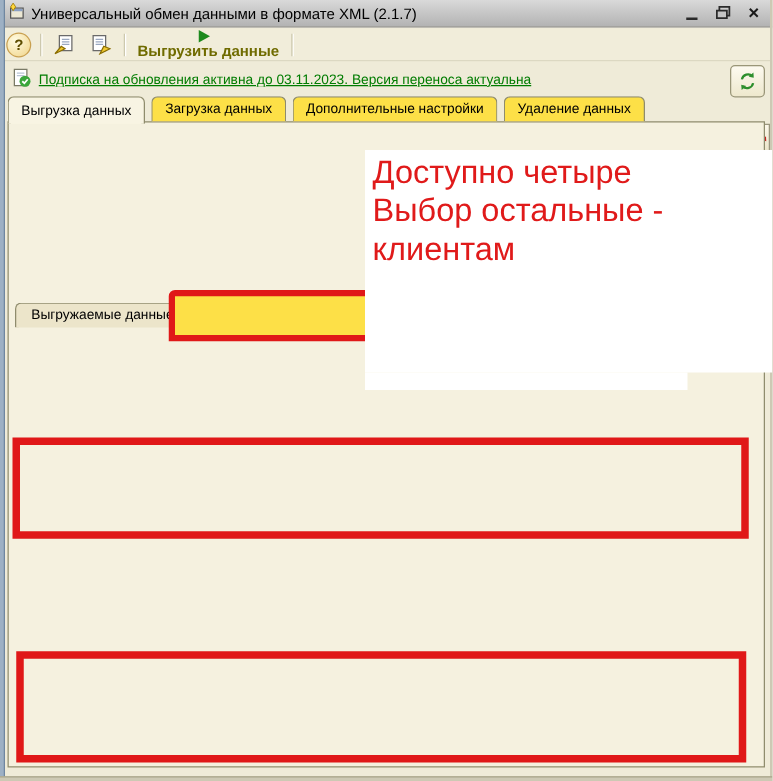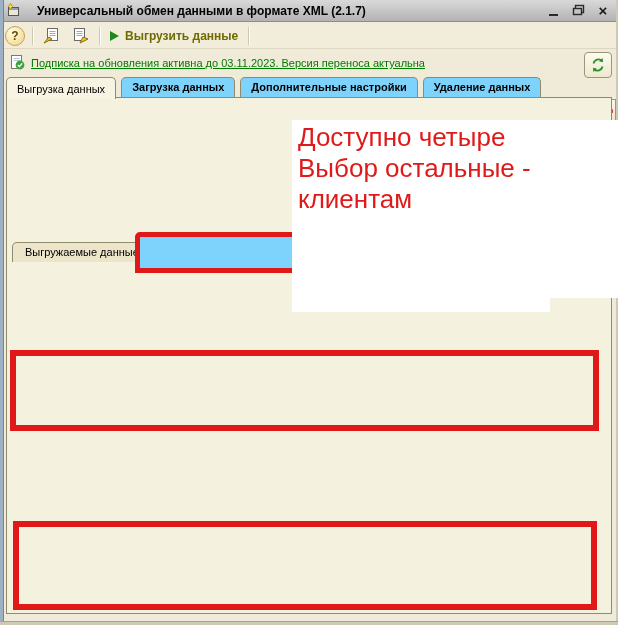--- a/index.html
+++ b/index.html
@@ -7,47 +7,47 @@
        font-family:"Liberation Sans","DejaVu Sans",sans-serif;font-size:11px;color:#000;
        overflow:hidden;box-sizing:border-box;}
   .edge-l{position:absolute;left:0;top:0;width:3px;height:625px;background:#9db0c4;border-right:1px solid #6f86a0;}
   .edge-r{position:absolute;right:0;top:0;width:2px;height:625px;background:#cdc9b4;}
   .edge-b{position:absolute;left:0;bottom:0;width:618px;height:3px;background:#cdc9b4;border-top:1px solid #a8a488;}
 
   
   .titlebar{position:absolute;left:0;top:0;width:618px;height:22px;
     background:linear-gradient(#d9d9d9,#b3b3b3);border-bottom:1px solid #8e8e8e;
     display:flex;align-items:center;padding:0 6px;box-sizing:border-box;}
-  .title{font-weight:bold;font-size:12px;margin-left:17px;flex:1;white-space:nowrap;overflow:hidden;}
+  .title{font-weight:normal;font-size:12px;margin-left:5px;flex:1;white-space:nowrap;overflow:hidden;}
   .wbtns{display:flex;gap:10px;align-items:center;margin-right:2px;}
   .wb{width:14px;height:14px;position:relative;cursor:default;}
   .wb-min i{position:absolute;left:1px;bottom:2px;width:9px;height:2px;background:#2a2a2a;}
   .wb-close{font-size:15px;font-weight:bold;line-height:14px;text-align:center;color:#1a1a1a;}
 
   
   .toolbar{position:absolute;left:0;top:23px;width:618px;height:26px;background:#f1edda;
     border-bottom:1px solid #dcd8c2;display:flex;align-items:center;gap:4px;padding:0 5px;box-sizing:border-box;}
   .help{width:18px;height:18px;border-radius:50%;border:1px solid #c9a050;
     background:radial-gradient(circle at 35% 30%,#fffbe2,#f0d488);color:#5e4d00;font-weight:bold;
     display:flex;align-items:center;justify-content:center;font-size:12px;}
   .vsep{width:1px;height:18px;background:#cdc9ae;box-shadow:1px 0 0 #fff;margin:0 3px;}
-  .tbtn{height:22px;display:flex;align-items:center;justify-content:center;padding:0 3px;}
+  .tbtn{height:22px;display:flex;align-items:center;justify-content:center;padding:0 3px;flex-direction:column;}
   .play{width:0;height:0;border-left:9px solid #1d8a1d;border-top:5px solid transparent;border-bottom:5px solid transparent;margin-right:6px;}
   .export-label{color:#6f6b00;font-weight:bold;font-size:12px;}
 
   
   .subrow{position:absolute;left:10px;top:54px;display:flex;align-items:center;gap:6px;}
   .sublink{color:#007c00;text-decoration:underline;font-size:11px;}
   .refresh-btn{position:absolute;right:6px;top:52px;width:26px;height:24px;border:1px solid #9a9678;border-radius:4px;
     background:linear-gradient(#fdfaf0,#eee8cd);display:flex;align-items:center;justify-content:center;}
 
   
   .tabstrip{position:absolute;left:6px;top:77px;height:21px;display:flex;gap:5px;align-items:flex-start;z-index:2;}
   .tab{padding:3px 10px 4px;border:1px solid #8f8c6d;border-bottom:none;border-radius:5px 5px 0 0;
-    background:#7dd3fc;white-space:nowrap;font-weight:bold;}
+    background:#fde047;white-space:nowrap;}
   .tab.active{background:#f8f4e3;padding-top:5px;font-weight:normal;}
 
   .panel{position:absolute;left:6px;top:97px;width:606px;height:517px;border:1px solid #8f8c6d;
     background:#f5f1df;box-sizing:border-box;z-index:1;}
 
   .lbl{position:absolute;white-space:nowrap;}
   .field{position:absolute;border:1px solid #9a967e;background:#fff;box-sizing:border-box;height:20px;
     padding:3px 16px 2px 4px;white-space:nowrap;overflow:hidden;}
   .dd{position:absolute;right:3px;top:8px;width:0;height:0;border-top:5px solid #333;
     border-left:4px solid transparent;border-right:4px solid transparent;}

